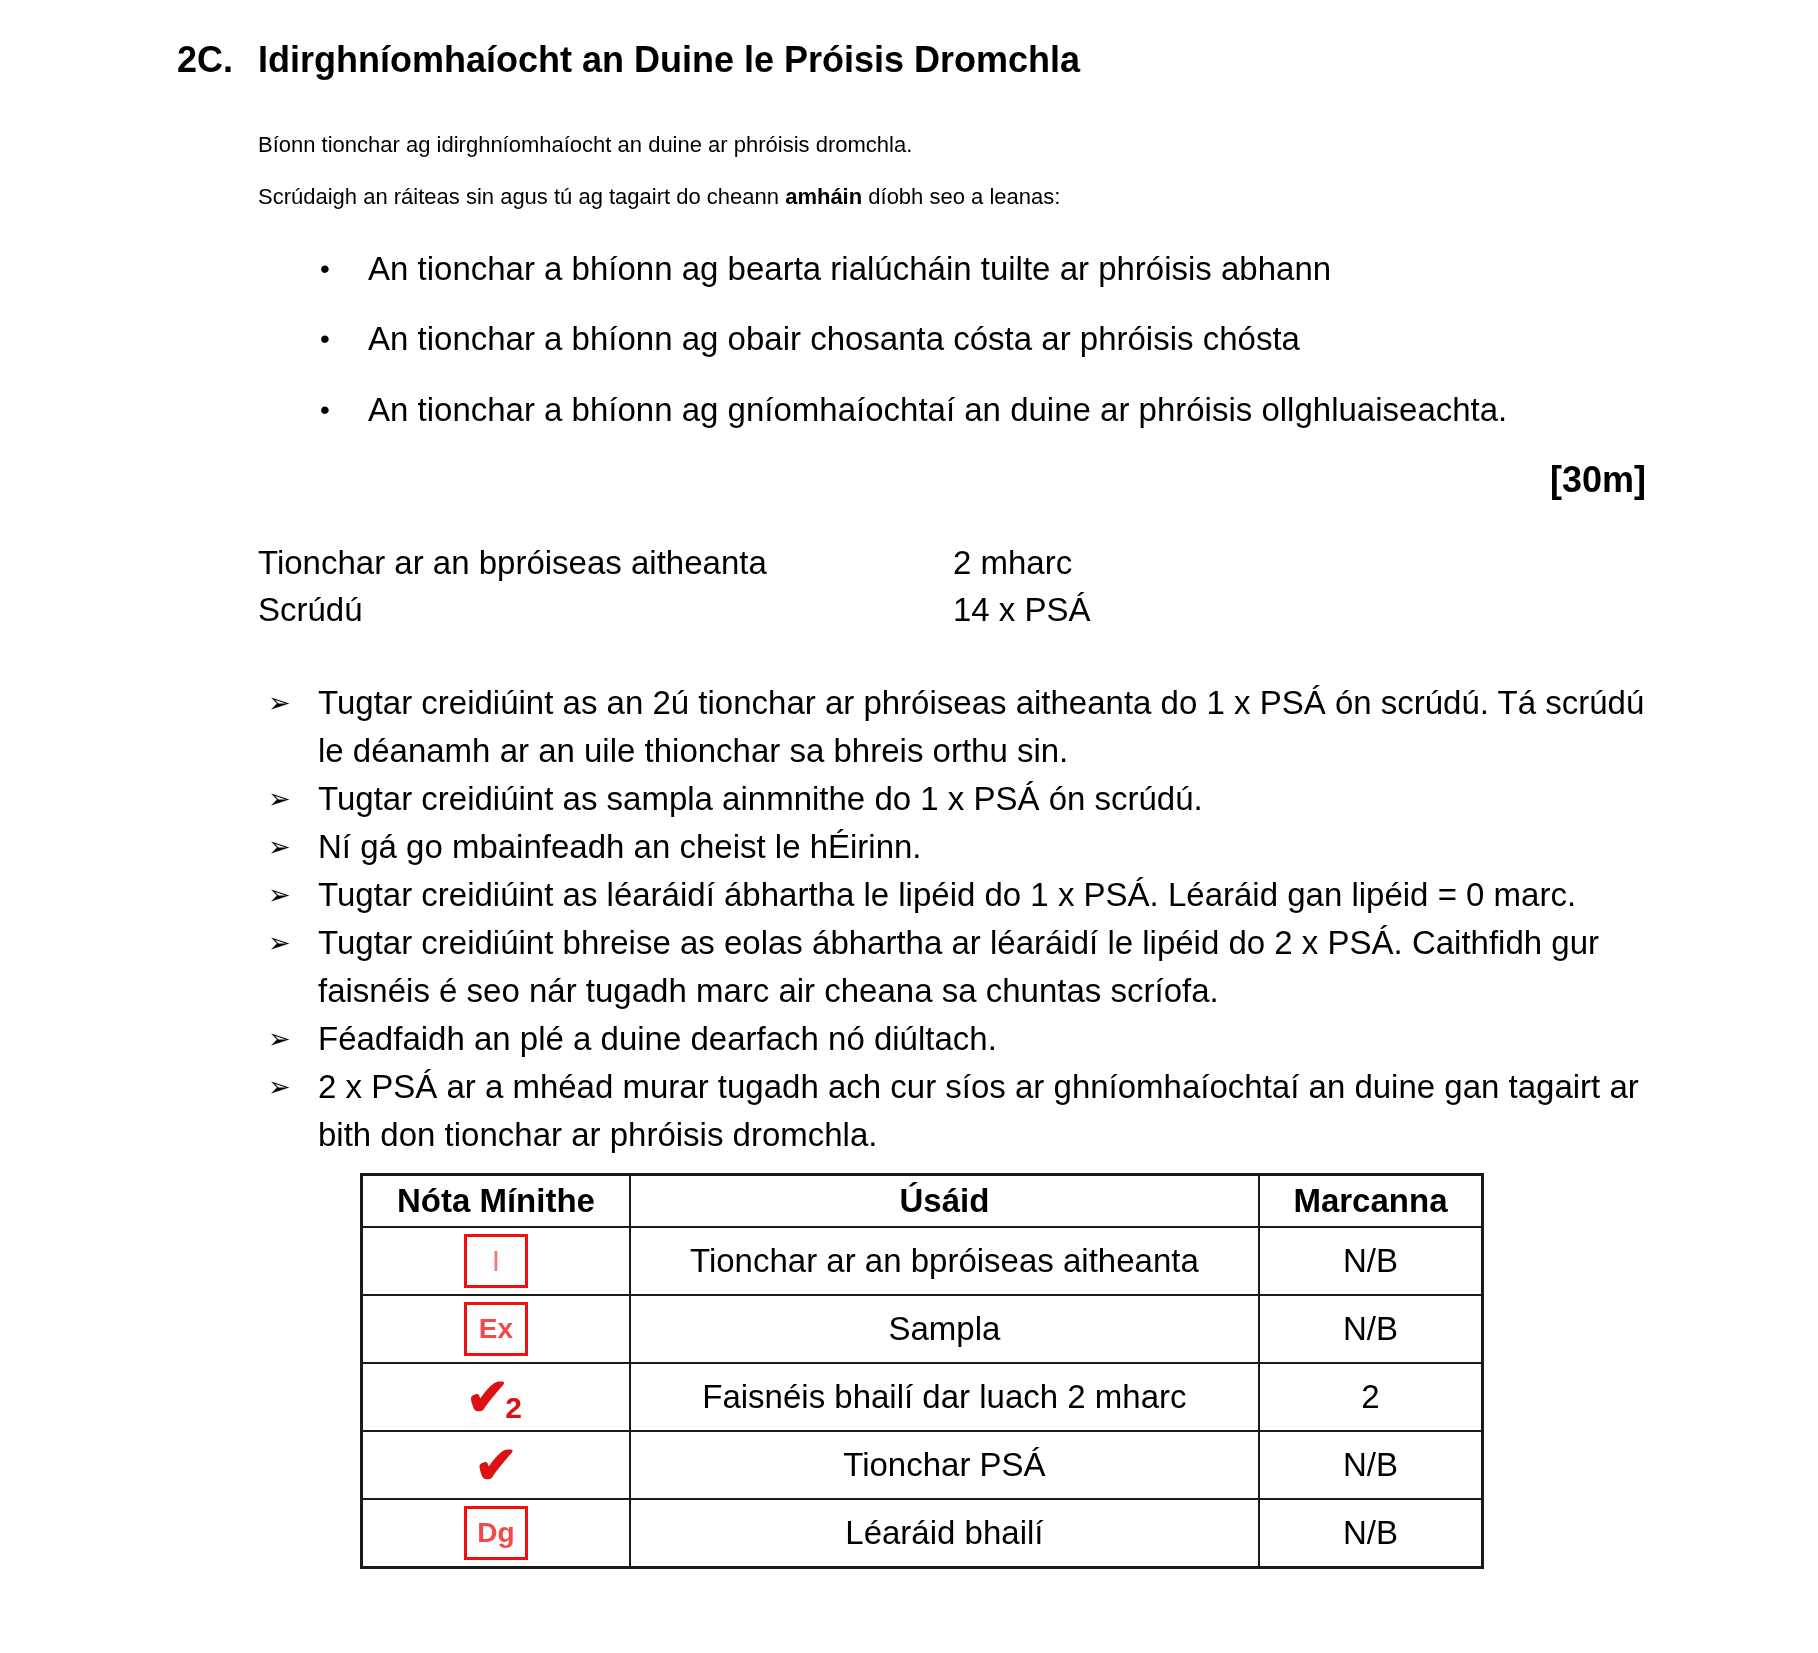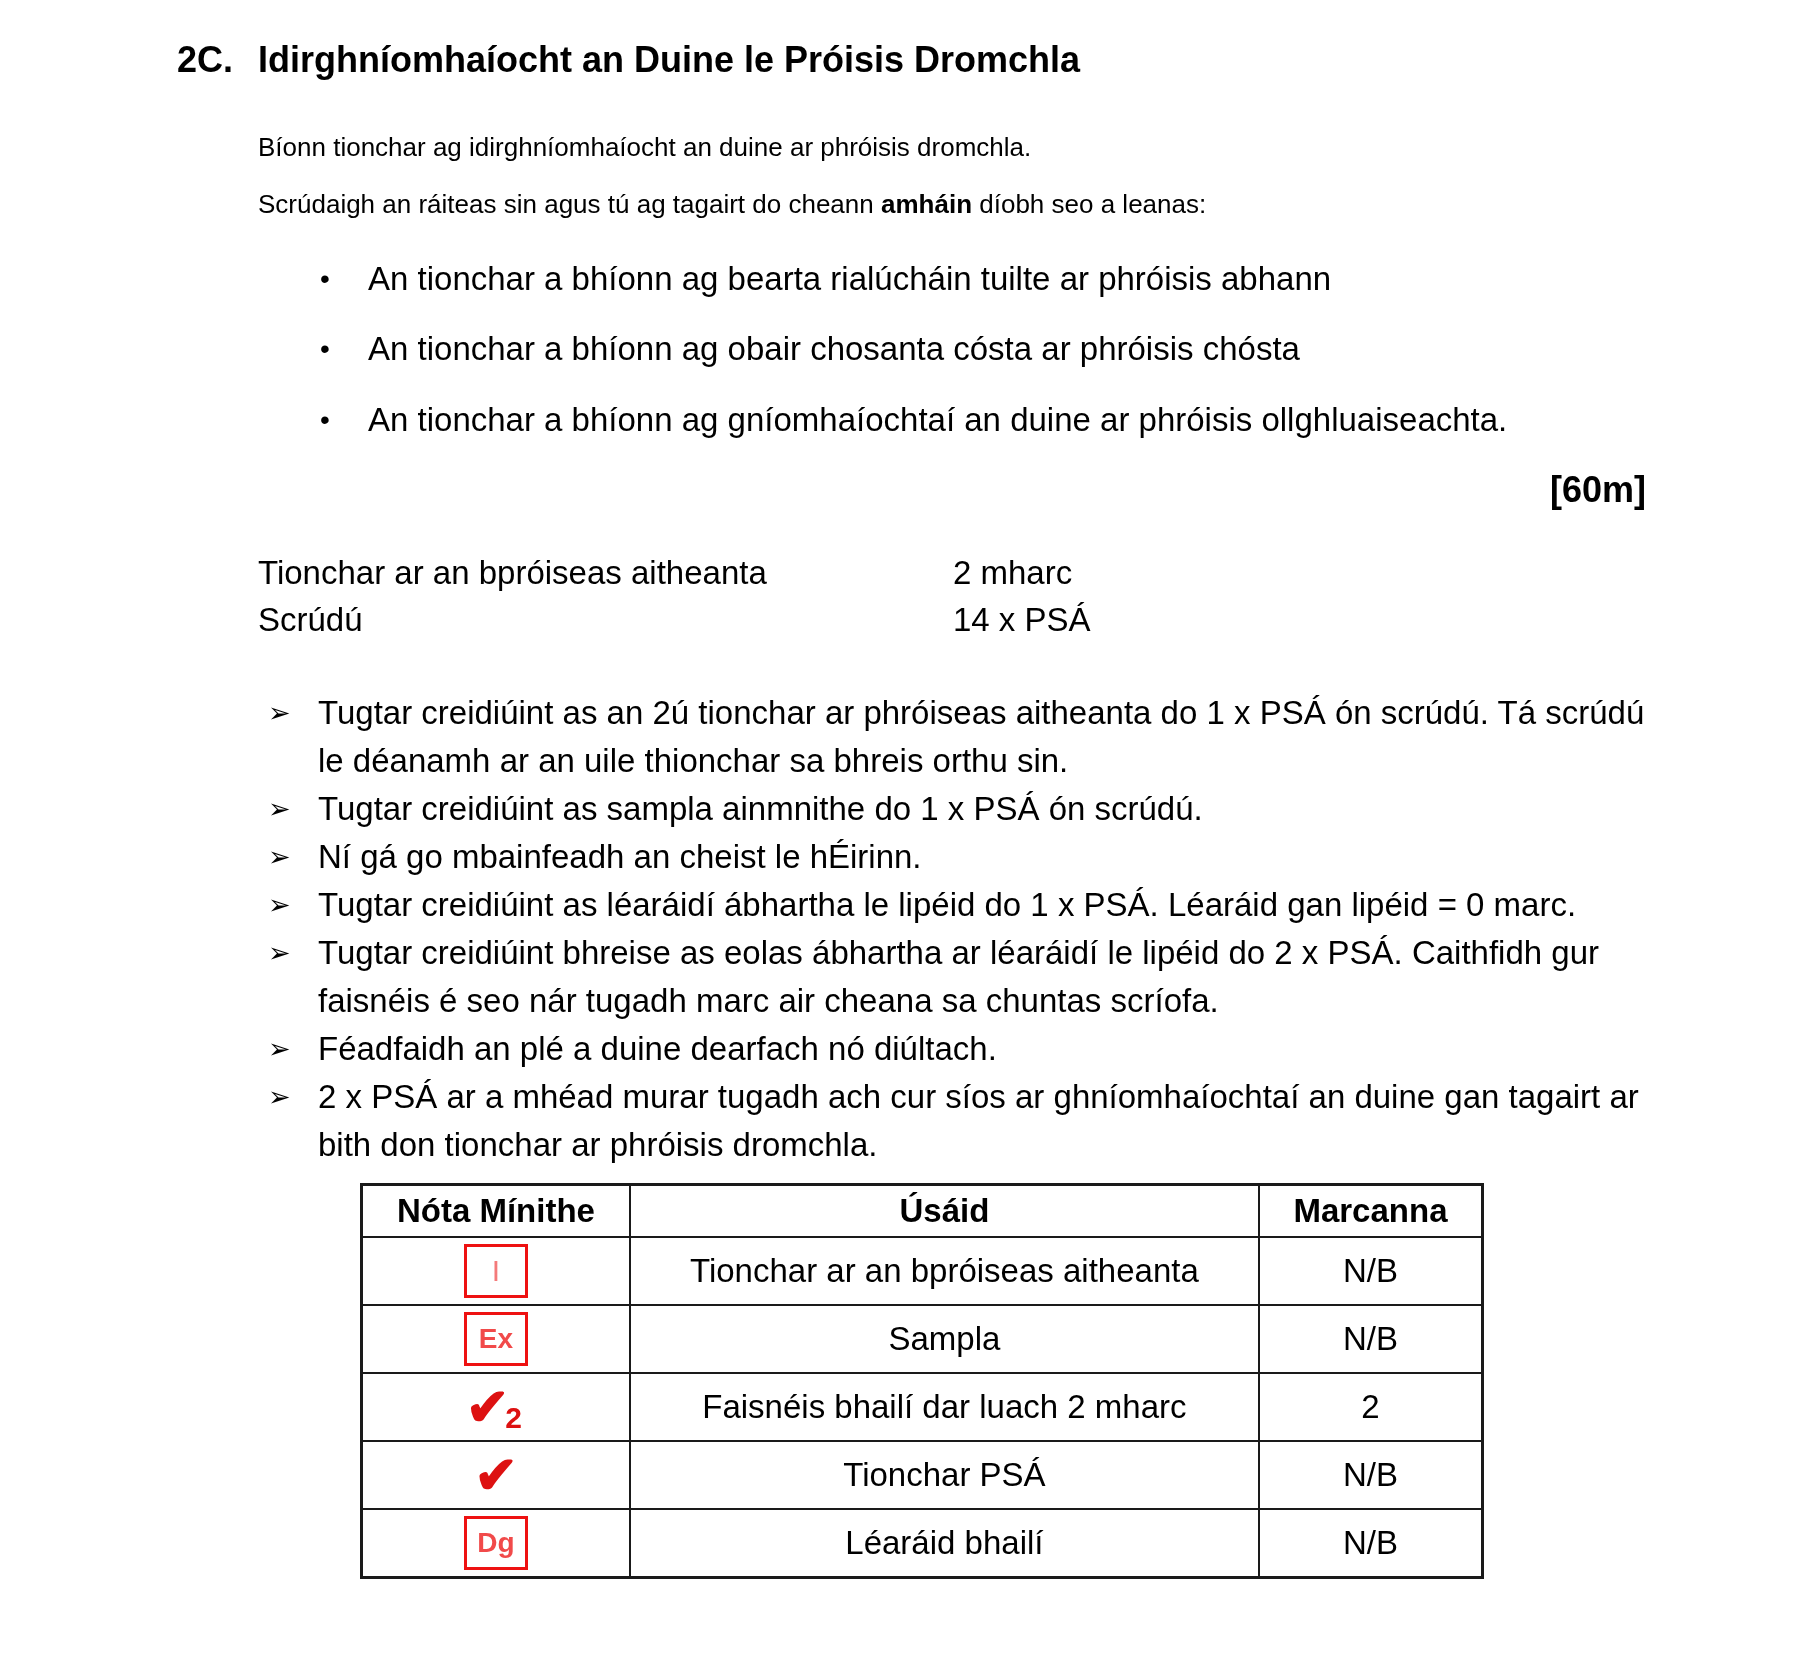--- a/index.html
+++ b/index.html
@@ -19,21 +19,21 @@
     display: flex;
     padding: 38px 0 0 177px;
     font-size: 36px;
     font-weight: bold;
     line-height: 1.2;
     align-items: center;
   }
   .heading .qnum { width: 81px; flex-shrink: 0; }
 
   
-  .para { font-size: 26px; line-height: 1.25; margin: 0; }
+  .para { font-size: 22px; line-height: 1.25; margin: 0; }
   .intro { margin: 50px 0 0 258px; }
   .instruction { margin: 24px 0 0 258px; }
   .instruction b { font-weight: bold; }
 
   
   .options { list-style: none; margin: 38px 0 0 0; padding: 0; font-size: 33px; }
   .options li { display: flex; margin: 0 0 29px 320px; line-height: 1.25; }
   .options .bullet { width: 48px; flex-shrink: 0; font-size: 28px; padding-top: 3px; }
 
   
@@ -127,21 +127,21 @@
     <li>
       <span class="bullet">•</span>
       <span>An tionchar a bhíonn ag obair chosanta cósta ar phróisis chósta</span>
     </li>
     <li>
       <span class="bullet">•</span>
       <span>An tionchar a bhíonn ag gníomhaíochtaí an duine ar phróisis ollghluaiseachta.</span>
     </li>
   </ul>
 
-  <div class="marks-row">[60m]</div>
+  <div class="marks-row">[30m]</div>
 
   <div class="alloc">
     <div class="alloc-row">
       <span class="alloc-label">Tionchar ar an bpróiseas aitheanta</span>
       <span>2 mharc</span>
     </div>
     <div class="alloc-row">
       <span class="alloc-label">Scrúdú</span>
       <span>14 x PSÁ</span>
     </div>

